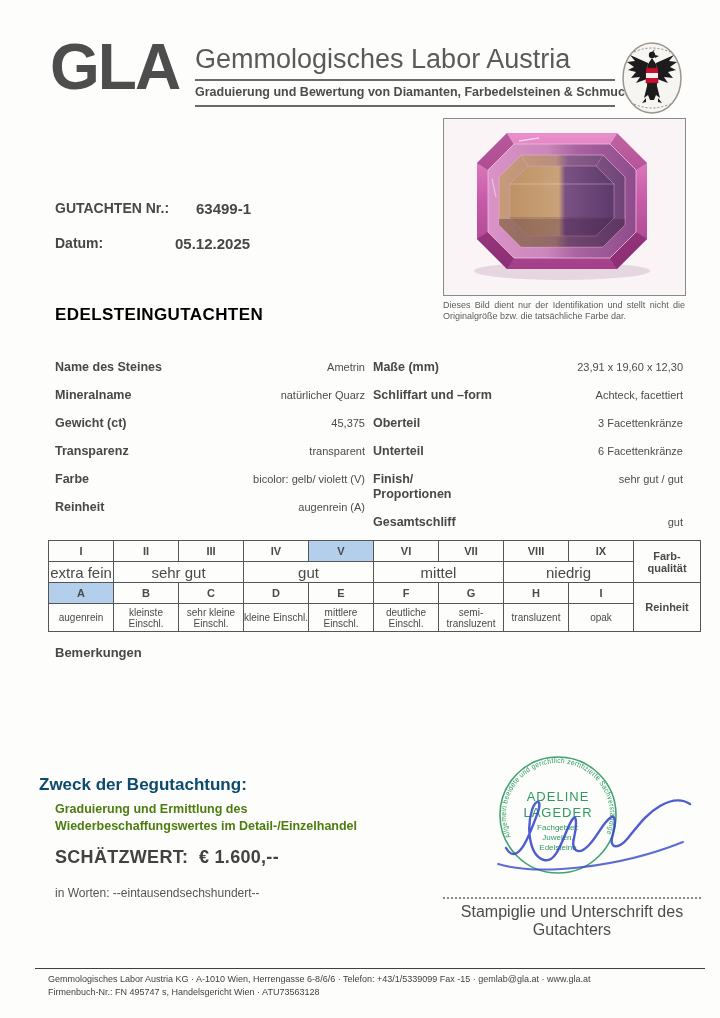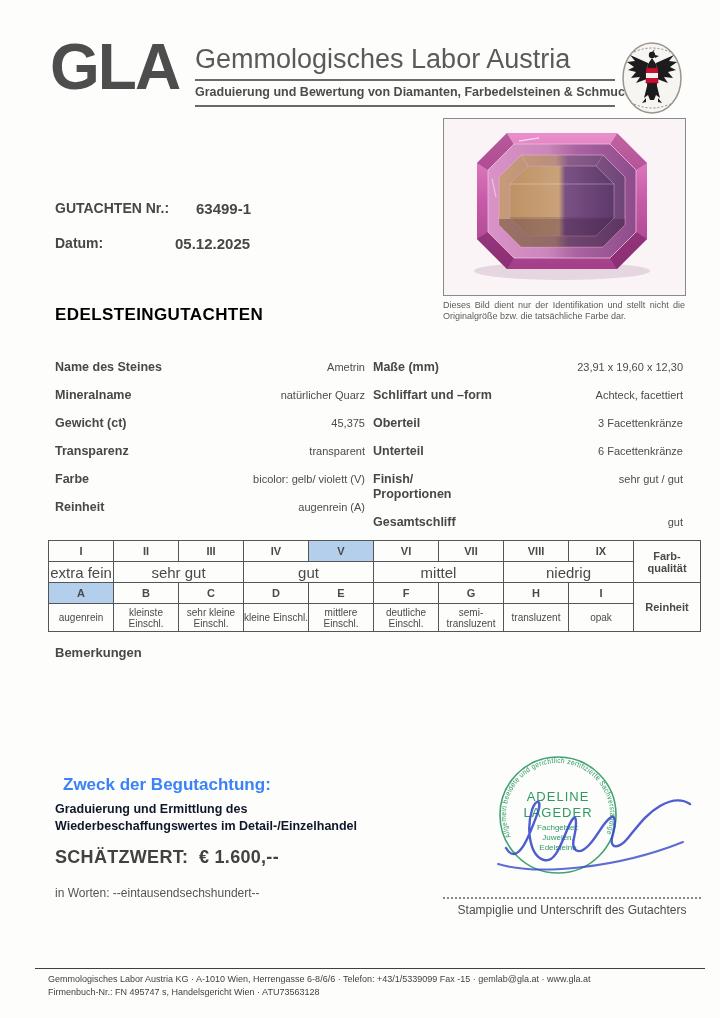--- a/index.html
+++ b/index.html
@@ -35,30 +35,30 @@
   table.grade{border-collapse:collapse;table-layout:fixed;}
   table.grade td{border:1px solid #555;text-align:center;vertical-align:middle;padding:0;color:#4a4a4a;}
   td.g{height:20px;font-size:11px;font-weight:bold;}
   td.d{height:20px;font-size:15px;}
   td.d2{height:27px;font-size:10px;line-height:11px;}
   td.hl{background:#b3cfec;}
   td.rowlab{border:none;font-size:11px;font-weight:bold;text-align:left;padding-left:5px;line-height:12px;}
 
   .remarks{left:55px;top:645px;font-size:13px;font-weight:bold;color:#484848;}
 
-  .purpose-title{left:63px;top:775px;font-size:17px;font-weight:bold;color:#3b82f6;}
-  .purpose-line{font-size:12.5px;font-weight:bold;color:#0f172a;line-height:17px;}
+  .purpose-title{left:39px;top:775px;font-size:17px;font-weight:bold;color:#0c4a6e;}
+  .purpose-line{font-size:12.5px;font-weight:bold;color:#4d7c0f;line-height:17px;}
 
   .value-line{left:55px;top:847px;font-size:18px;font-weight:bold;color:#424242;letter-spacing:.3px;}
   .in-words{left:55px;top:886px;font-size:12px;color:#555;}
 
   .stamp-wrap{left:468px;top:738px;width:184px;height:160px;}
   .sig-wrap{left:478px;top:772px;width:230px;height:120px;}
   .stamp-rule{left:443px;top:897px;width:258px;border-top:2px dotted #8a8a8a;}
-  .stamp-caption{left:437px;top:903px;width:270px;text-align:center;font-size:12px;color:#4c4c4c;}
+  .stamp-caption{left:437px;top:903px;width:270px;text-align:center;font-size:16px;color:#4c4c4c;}
 
   .footer-rule{left:35px;top:968px;width:670px;border-top:1.5px solid #3f3f3f;}
   .footer-line{left:48px;font-size:9px;color:#3f3f3f;}
 </style>
 </head>
 <body>
 
 <div class="page">
 
   <div class="abs hdr-title">Gemmologisches Labor Austria</div>

